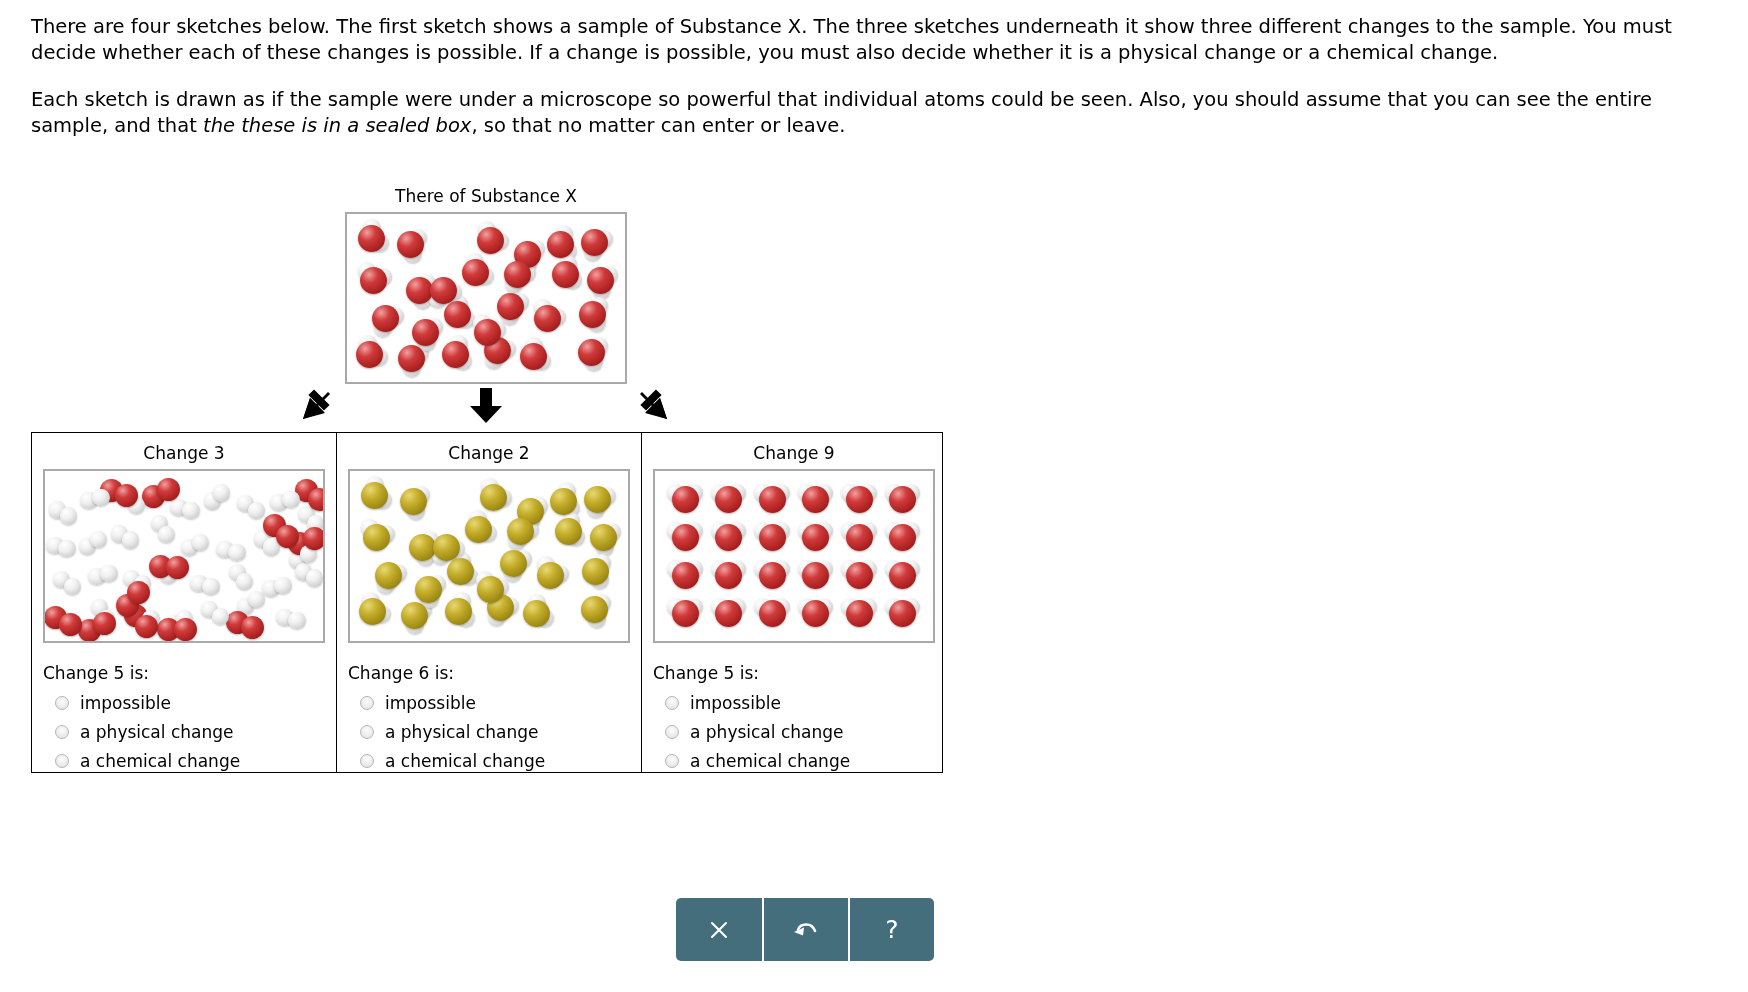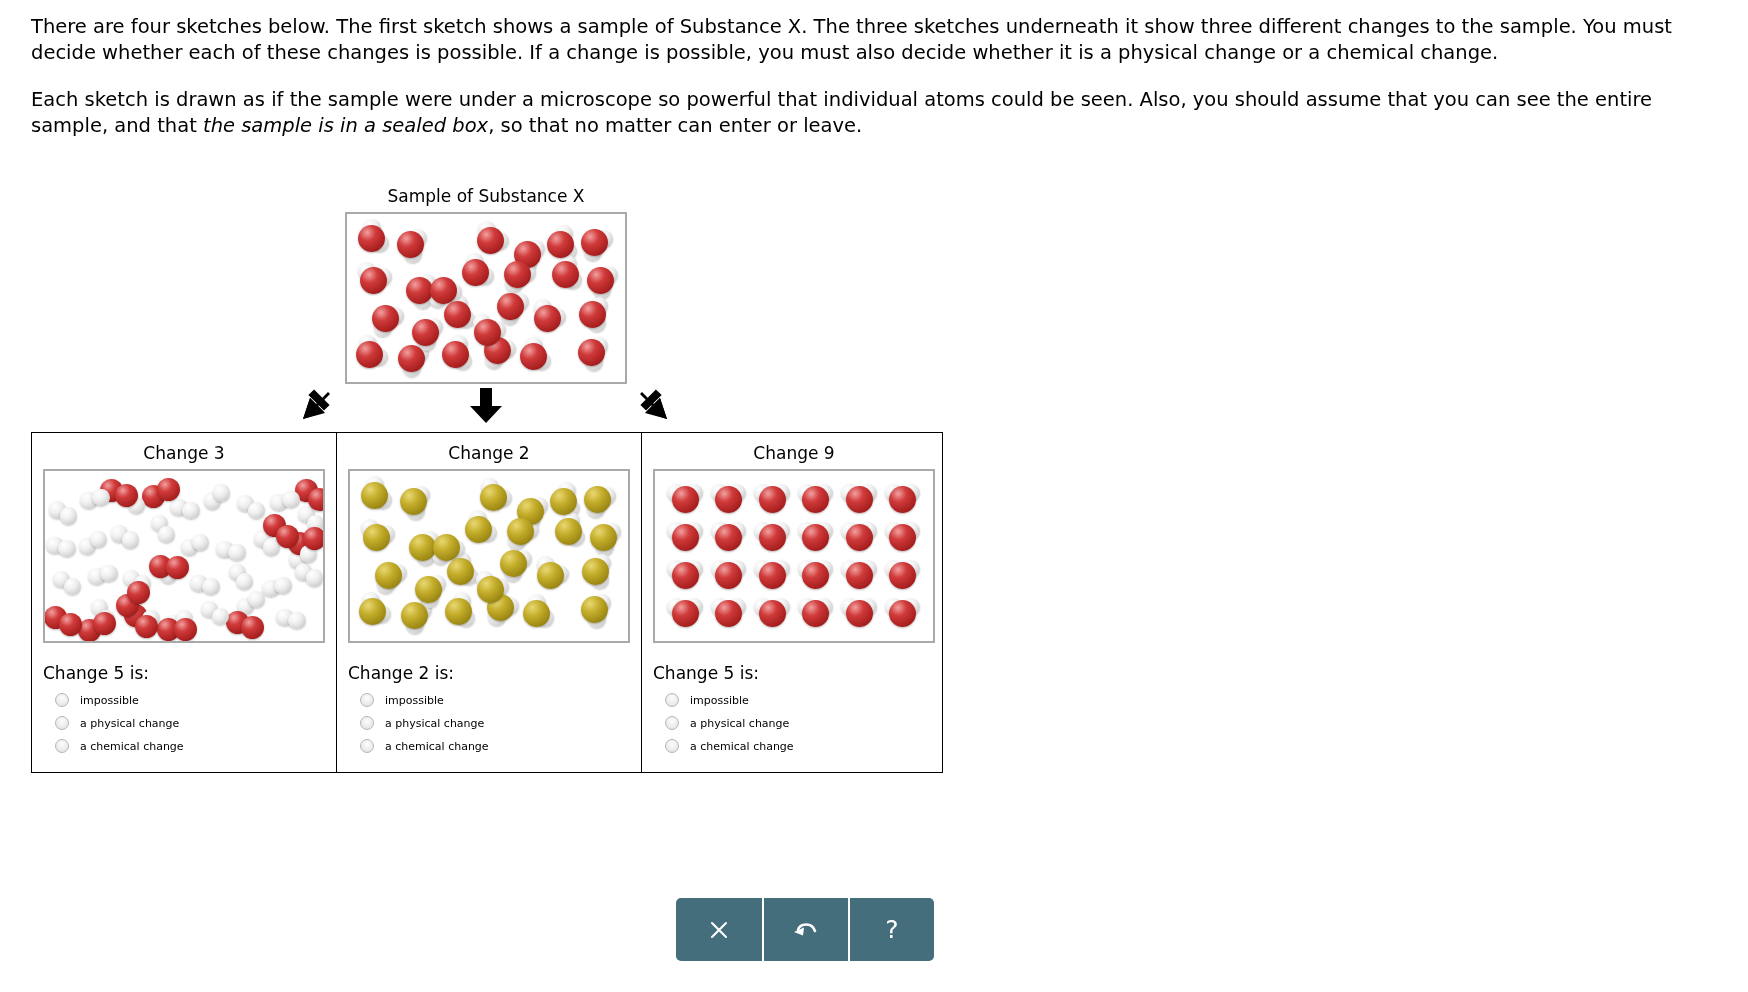--- a/index.html
+++ b/index.html
@@ -40,21 +40,21 @@
   .change-title{text-align:center;font-size:17px;margin-bottom:6px;}
   .change-box{width:278px;height:170px;}
   .change-q{font-size:17px;margin:20px 0 10px 0;}
   .opt{display:flex;align-items:center;margin:0 0 9px 0;}
   .radio{
     width:14px;height:14px;border-radius:50%;
     border:1px solid #b6b6b6;
     background:radial-gradient(circle at 50% 35%, #fdfdfd 0%, #ebebeb 60%, #dcdcdc 100%);
     box-sizing:border-box;flex:0 0 auto;margin-right:11px;margin-left:12px;
   }
-  .opt-label{font-size:11px;}
+  .opt-label{font-size:17px;}
 
   
   .toolbar{
     position:absolute;left:676px;top:898px;height:63px;display:flex;
     border-radius:5px;overflow:hidden;
   }
   .tbtn{
     width:86px;height:63px;background:#456E7D;border:none;
     display:flex;align-items:center;justify-content:center;
     color:#fff;font-size:25px;font-family:"DejaVu Sans","Liberation Sans",sans-serif;
@@ -79,25 +79,25 @@
     box-shadow:0 1px 2px rgba(0,0,0,.28);
   }
 </style>
 </head>
 <body>
 
 <div class="page">
 
   <div class="intro">
     <p>There are four sketches below. The first sketch shows a sample of Substance X. The three sketches underneath it show three different changes to the sample. You must decide whether each of these changes is possible. If a change is possible, you must also decide whether it is a physical change or a chemical change.</p>
-    <p><span>Each sketch is drawn as if the sample were under a microscope so powerful that individual atoms could be seen. Also, you should assume that you can see the entire sample, and that </span><em>the sample is in a sealed box</em><span>, so that no matter can enter or leave.</span></p>
+    <p><span>Each sketch is drawn as if the sample were under a microscope so powerful that individual atoms could be seen. Also, you should assume that you can see the entire sample, and that </span><em>the these is in a sealed box</em><span>, so that no matter can enter or leave.</span></p>
   </div>
 
   <div class="sample-wrap">
-    <div class="sample-title">Sample of Substance X</div>
+    <div class="sample-title">There of Substance X</div>
     <div class="sketch-box sample-box" id="sample-box">
         <div class="mol" style="left: 0px; top: 0px;">
           <div class="atom H" style="left: 16.2653px; top: 4.57651px; width: 18px; height: 18px; z-index: 1;"></div>
           <div class="atom H" style="left: 24.4547px; top: 19.5671px; width: 18px; height: 18px; z-index: 1;"></div>
           <div class="atom O" style="left: 10.5px; top: 10.5px; width: 27px; height: 27px; z-index: 2;"></div>
         </div>
         <div class="mol" style="left: 0px; top: 0px;">
           <div class="atom H" style="left: 62.3589px; top: 14.6455px; width: 18px; height: 18px; z-index: 1;"></div>
           <div class="atom H" style="left: 57.3109px; top: 30.9643px; width: 18px; height: 18px; z-index: 1;"></div>
           <div class="atom O" style="left: 49.5px; top: 16.5px; width: 27px; height: 27px; z-index: 2;"></div>
@@ -561,21 +561,21 @@
             <div class="atom H" style="left: 126.159px; top: 99.6827px; width: 18px; height: 18px; z-index: 1;"></div>
             <div class="atom H" style="left: 141.382px; top: 107.431px; width: 18px; height: 18px; z-index: 1;"></div>
             <div class="atom S" style="left: 126.5px; top: 104.5px; width: 27px; height: 27px; z-index: 2;"></div>
           </div>
           <div class="mol" style="left: 0px; top: 0px;">
             <div class="atom H" style="left: 78.2146px; top: 103.966px; width: 18px; height: 18px; z-index: 1;"></div>
             <div class="atom H" style="left: 70.7847px; top: 119.347px; width: 18px; height: 18px; z-index: 1;"></div>
             <div class="atom S" style="left: 64.5px; top: 104.5px; width: 27px; height: 27px; z-index: 2;"></div>
           </div>
         </div>
-      <div class="change-q">Change 2 is:</div>
+      <div class="change-q">Change 6 is:</div>
       <div class="opt">
         <span class="radio"></span>
         <span class="opt-label">impossible</span>
       </div>
       <div class="opt">
         <span class="radio"></span>
         <span class="opt-label">a physical change</span>
       </div>
       <div class="opt">
         <span class="radio"></span>

